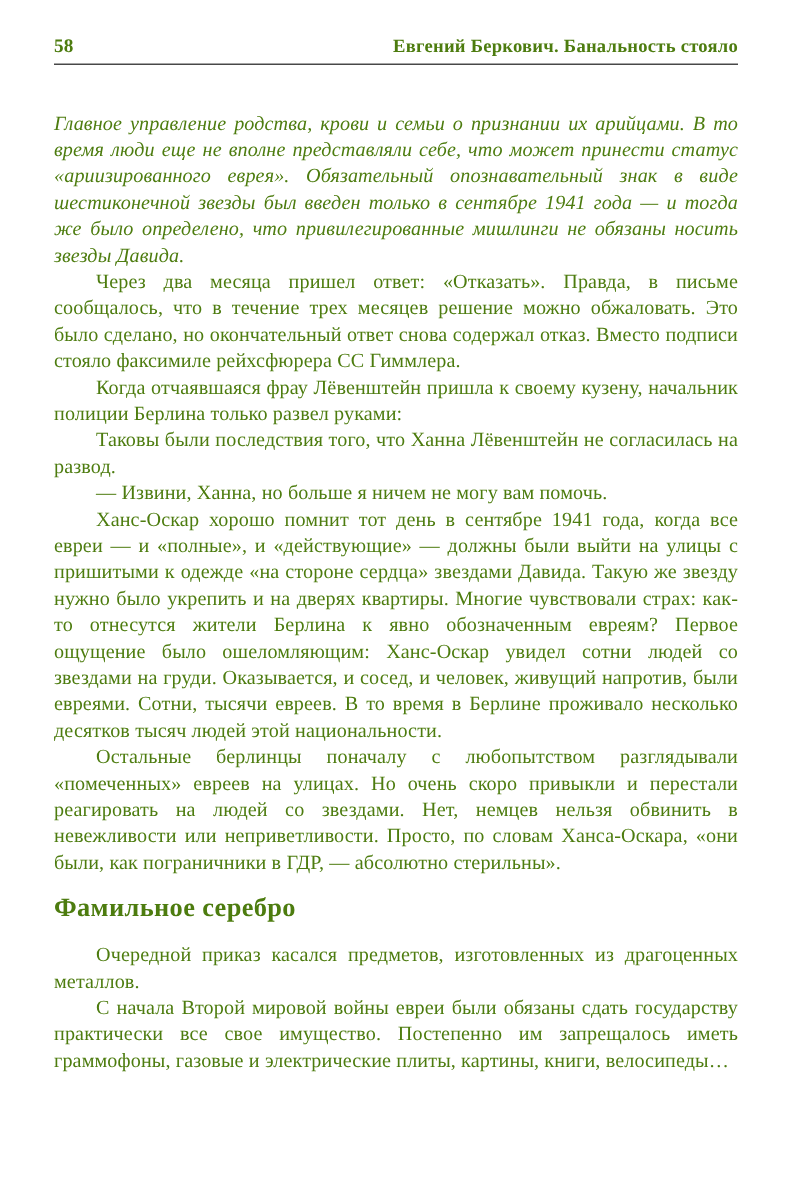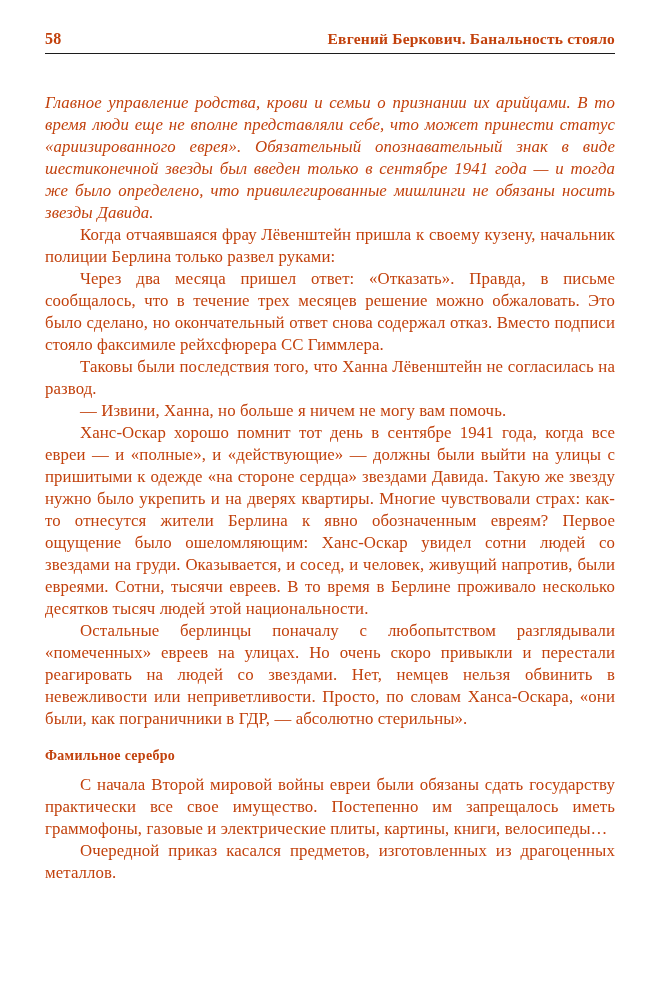--- a/index.html
+++ b/index.html
@@ -6,21 +6,21 @@
     margin: 0;
     padding: 0;
     background: #ffffff;
   }
   .page {
     position: relative;
     width: 657px;
     height: 1000px;
     box-sizing: border-box;
     background: #ffffff;
-    color: #c2410c;
+    color: #4d7c0f;
     font-family: "Liberation Serif", "DejaVu Serif", serif;
     padding: 30px 42px 0 45px;
     overflow: hidden;
   }
   .running-head {
     display: flex;
     justify-content: space-between;
     align-items: baseline;
     font-size: 15.5px;
     font-weight: bold;
@@ -40,44 +40,44 @@
   }
   .para {
     margin: 0;
     text-indent: 35px;
   }
   .para.noindent {
     text-indent: 0;
     font-style: italic;
   }
   .section-heading {
-    margin: 15px 0 7px 0;
-    font-size: 14px;
+    margin: 15px 0 18px 0;
+    font-size: 22px;
     font-weight: bold;
     text-align: left;
     text-indent: 0;
     letter-spacing: 0.3px;
   }
 </style>
 </head>
 <body>
 
 <div class="page">
 
   <div class="running-head">
     <span class="pagenum">58</span>
     <span class="title">Евгений Беркович. Банальность стояло</span>
   </div>
 
   <div class="body-text">
     <p class="para noindent">Главное управление родства, крови и семьи о признании их арийцами. В то время люди еще не вполне представляли себе, что может принести статус «ариизированного еврея». Обязательный опознавательный знак в виде шестиконечной звезды был введен только в сентябре 1941 года — и тогда же было определено, что привилегированные мишлинги не обязаны носить звезды Давида.</p>
+    <p class="para">Через два месяца пришел ответ: «Отказать». Правда, в письме сообщалось, что в течение трех месяцев решение можно обжаловать. Это было сделано, но окончательный ответ снова содержал отказ. Вместо подписи стояло факсимиле рейхсфюрера СС Гиммлера.</p>
     <p class="para">Когда отчаявшаяся фрау Лёвенштейн пришла к своему кузену, начальник полиции Берлина только развел руками:</p>
-    <p class="para">Через два месяца пришел ответ: «Отказать». Правда, в письме сообщалось, что в течение трех месяцев решение можно обжаловать. Это было сделано, но окончательный ответ снова содержал отказ. Вместо подписи стояло факсимиле рейхсфюрера СС Гиммлера.</p>
     <p class="para">Таковы были последствия того, что Ханна Лёвенштейн не согласилась на развод.</p>
     <p class="para">— Извини, Ханна, но больше я ничем не могу вам помочь.</p>
     <p class="para">Ханс-Оскар хорошо помнит тот день в сентябре 1941 года, когда все евреи — и «полные», и «действующие» — должны были выйти на улицы с пришитыми к одежде «на стороне сердца» звездами Давида. Такую же звезду нужно было укрепить и на дверях квартиры. Многие чувствовали страх: как-то отнесутся жители Берлина к явно обозначенным евреям? Первое ощущение было ошеломляющим: Ханс-Оскар увидел сотни людей со звездами на груди. Оказывается, и сосед, и человек, живущий напротив, были евреями. Сотни, тысячи евреев. В то время в Берлине проживало несколько десятков тысяч людей этой национальности.</p>
     <p class="para">Остальные берлинцы поначалу с любопытством разглядывали «помеченных» евреев на улицах. Но очень скоро привыкли и перестали реагировать на людей со звездами. Нет, немцев нельзя обвинить в невежливости или неприветливости. Просто, по словам Ханса-Оскара, «они были, как пограничники в ГДР, — абсолютно стерильны».</p>
     <h2 class="section-heading">Фамильное серебро</h2>
+    <p class="para">Очередной приказ касался предметов, изготовленных из драгоценных металлов.</p>
     <p class="para">С начала Второй мировой войны евреи были обязаны сдать государству практически все свое имущество. Постепенно им запрещалось иметь граммофоны, газовые и электрические плиты, картины, книги, велосипеды…</p>
-    <p class="para">Очередной приказ касался предметов, изготовленных из драгоценных металлов.</p>
   </div>
 
 </div>
 
 </body></html>

